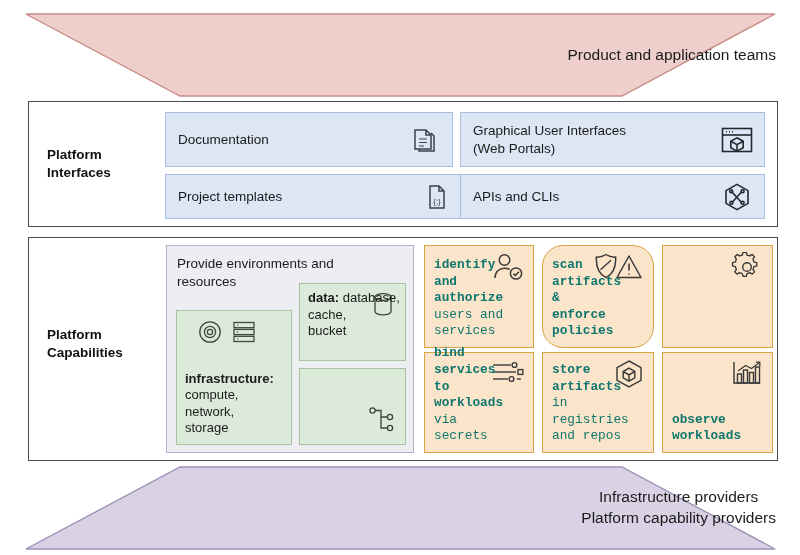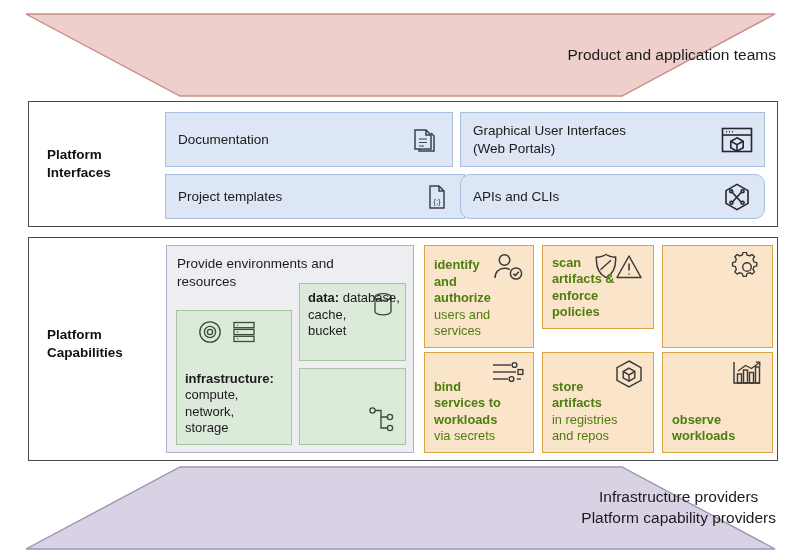--- a/index.html
+++ b/index.html
@@ -56,21 +56,21 @@
   .iface .iface-label{
     flex:1;
     font-size:13.5px;
     line-height:1.3;
     color:#1b1b1b;
   }
   .iface .ico{flex:0 0 auto;display:flex;align-items:center;justify-content:center;width:34px;height:34px;}
   #iface-doc{left:165px;top:112px;width:288px;height:55px;}
   #iface-proj{left:165px;top:174px;width:300px;height:45px;}
   #iface-gui{left:460px;top:112px;width:305px;height:55px;}
-  #iface-api{left:460px;top:174px;width:305px;height:45px;border-radius:10px;}
+  #iface-api{left:460px;top:174px;width:305px;height:45px;}
 
   
   #provide-box{
     position:absolute;left:166px;top:245px;width:248px;height:208px;
     background:#eceef2;border:1px solid #b3b0cf;box-sizing:border-box;
   }
   #provide-title{
     position:absolute;left:10px;top:9px;width:215px;
     font-size:13.5px;line-height:1.35;color:#1b1b1b;
   }
@@ -95,26 +95,26 @@
 
   
   .cap{
     position:absolute;
     background:#fbe5ca;
     border:1px solid #d9a441;
     box-sizing:border-box;
     padding:6px 9px 7px 9px;
   }
   .cap .cap-icon{position:absolute;right:9px;top:6px;}
-  .cap .cap-text{position:absolute;left:9px;right:25px;bottom:7px;font-size:12.8px;line-height:1.3;color:#4d7c0f;}
+  .cap .cap-text{position:absolute;left:9px;right:25px;bottom:7px;font-size:12.8px;line-height:1.3;color:#0f766e;font-family:Liberation Mono, monospace;}
   .cap .cap-text b{font-weight:bold;display:block;}
   .cap .cap-text span.sub{display:block;font-weight:normal;}
 
   #cap-identify{left:424px;top:245px;width:110px;height:103px;}
-  #cap-scan{left:542px;top:245px;width:112px;height:84px;}
+  #cap-scan{left:542px;top:245px;width:112px;height:103px;border-radius:21px;}
   #cap-automate{left:662px;top:245px;width:111px;height:103px;}
   #cap-bind{left:424px;top:352px;width:110px;height:101px;}
   #cap-store{left:542px;top:352px;width:112px;height:101px;}
   #cap-observe{left:662px;top:352px;width:111px;height:101px;}
 
   .ic{display:block;}
 </style>
 </head>
 <body>
 

